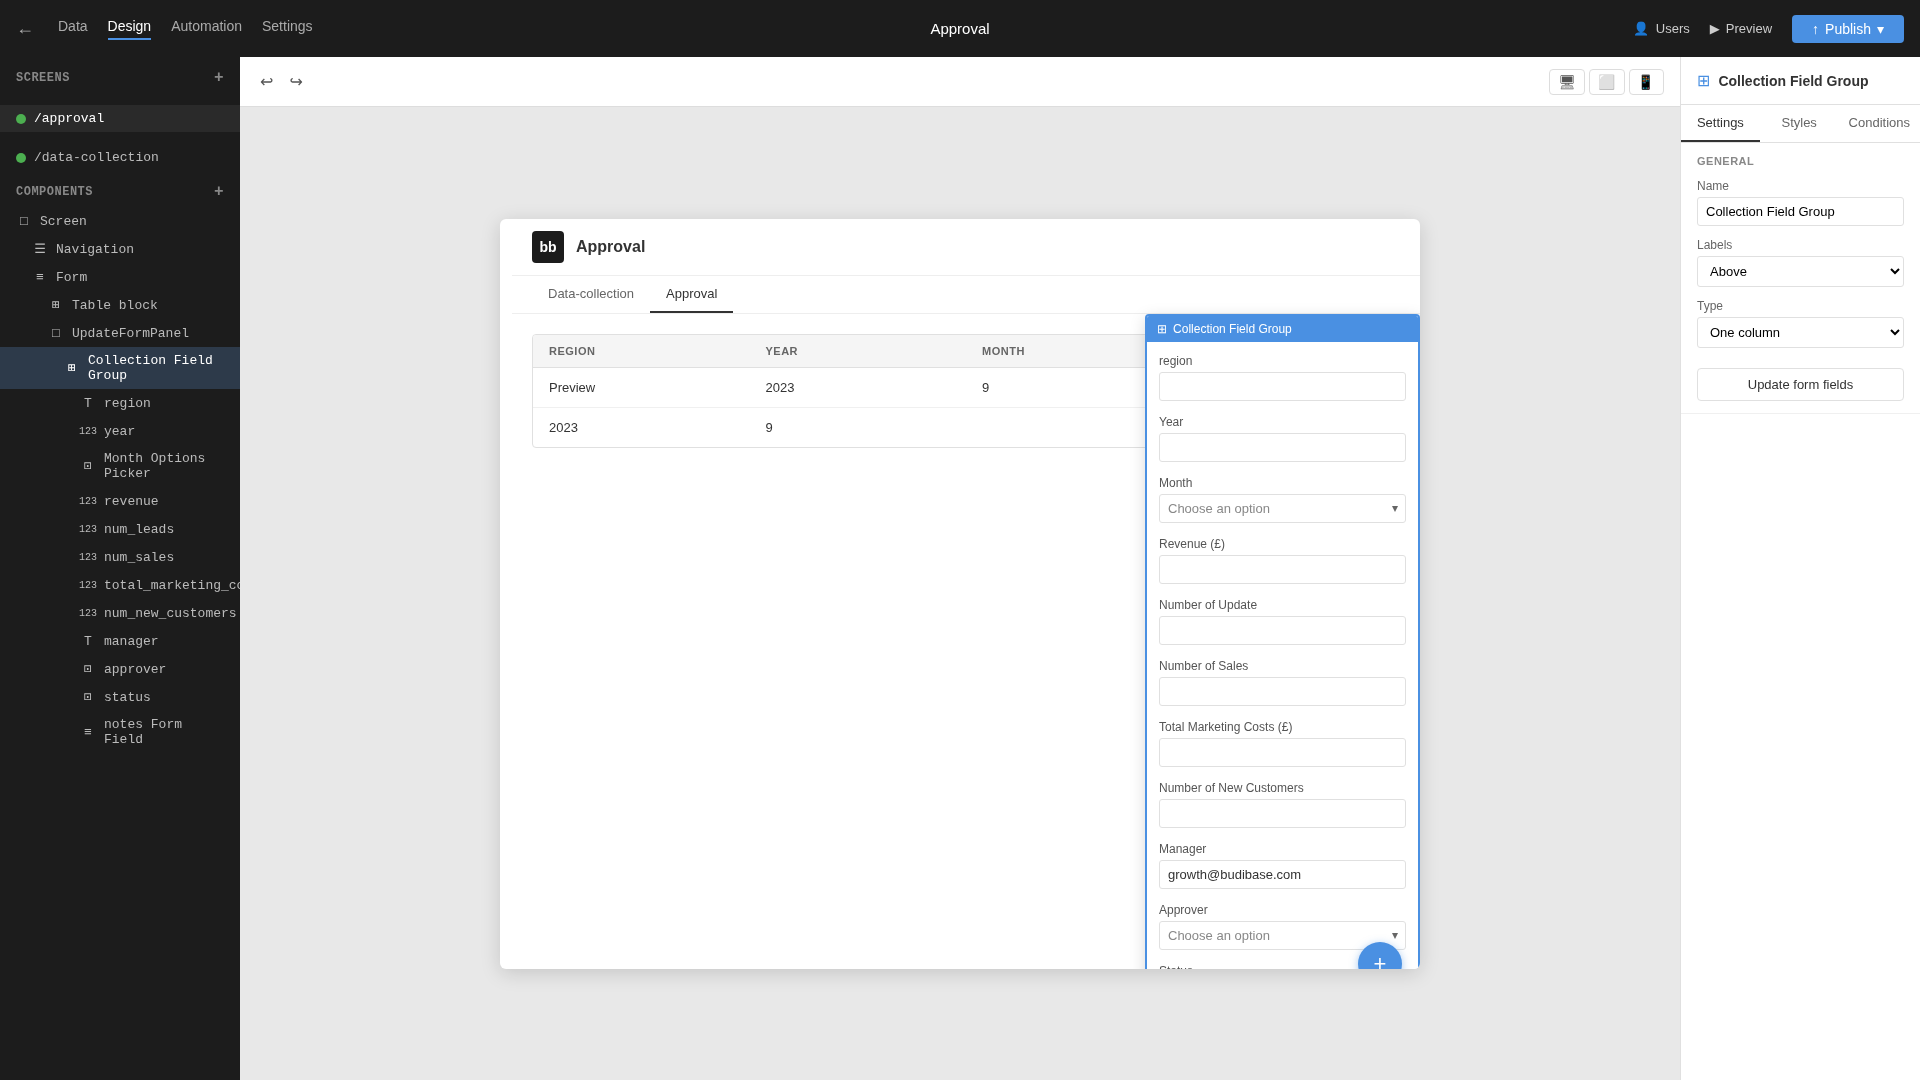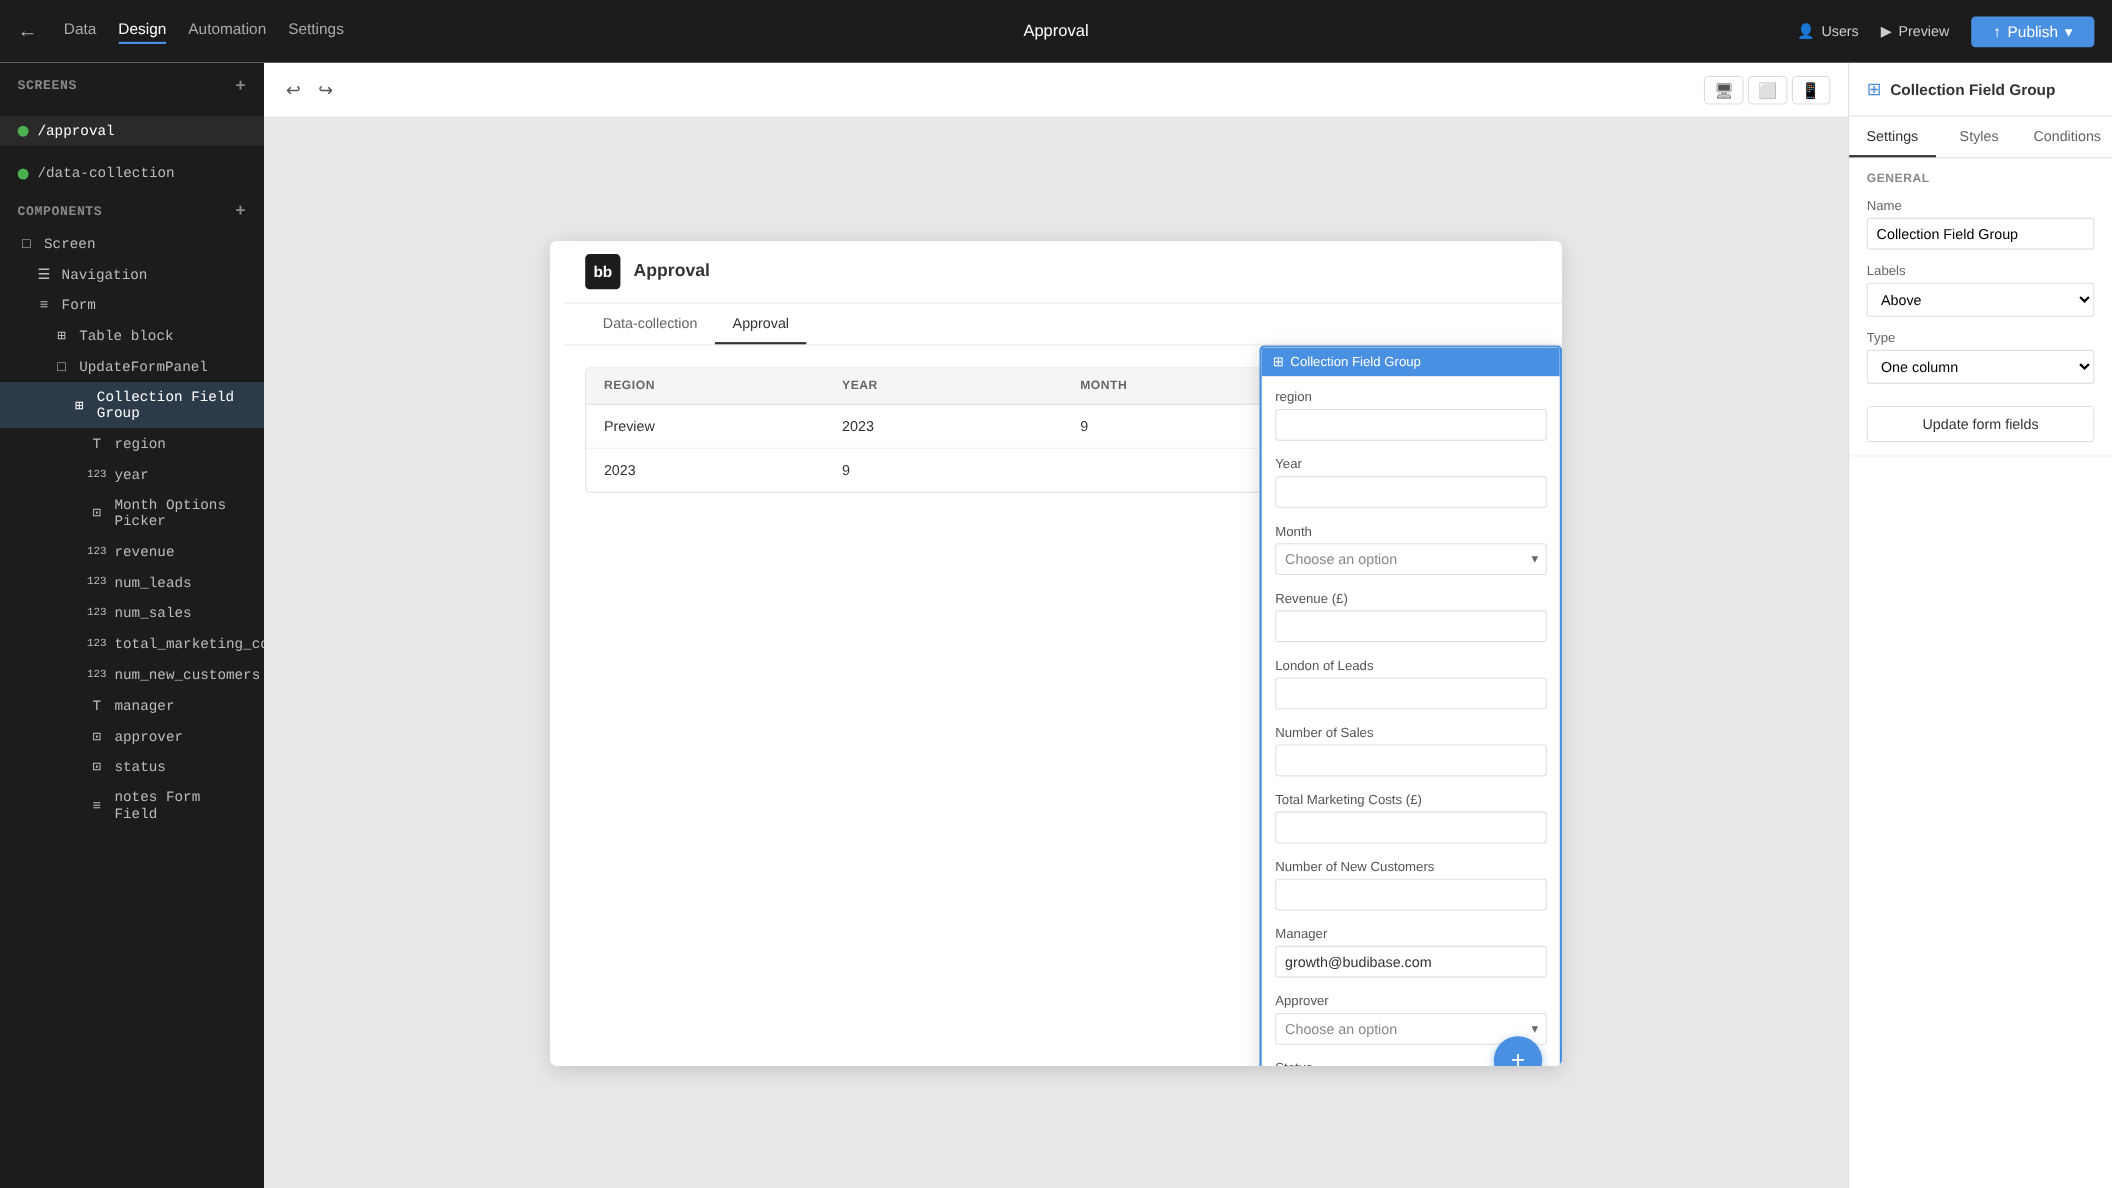--- a/index.html
+++ b/index.html
@@ -275,21 +275,21 @@
                     <option value="">Choose an option</option>
                   </select>
                   <span class="chevron">▾</span>
                 </div>
               </div>
               <div class="form-field">
                 <label>Revenue (£)</label>
                 <input type="text" value="" style="">
               </div>
               <div class="form-field">
-                <label>London of Leads</label>
+                <label>Number of Update</label>
                 <input type="text" value="" style="">
               </div>
               <div class="form-field">
                 <label>Number of Sales</label>
                 <input type="text" value="" style="">
               </div>
               <div class="form-field">
                 <label>Total Marketing Costs (£)</label>
                 <input type="text" value="" style="">
               </div>

